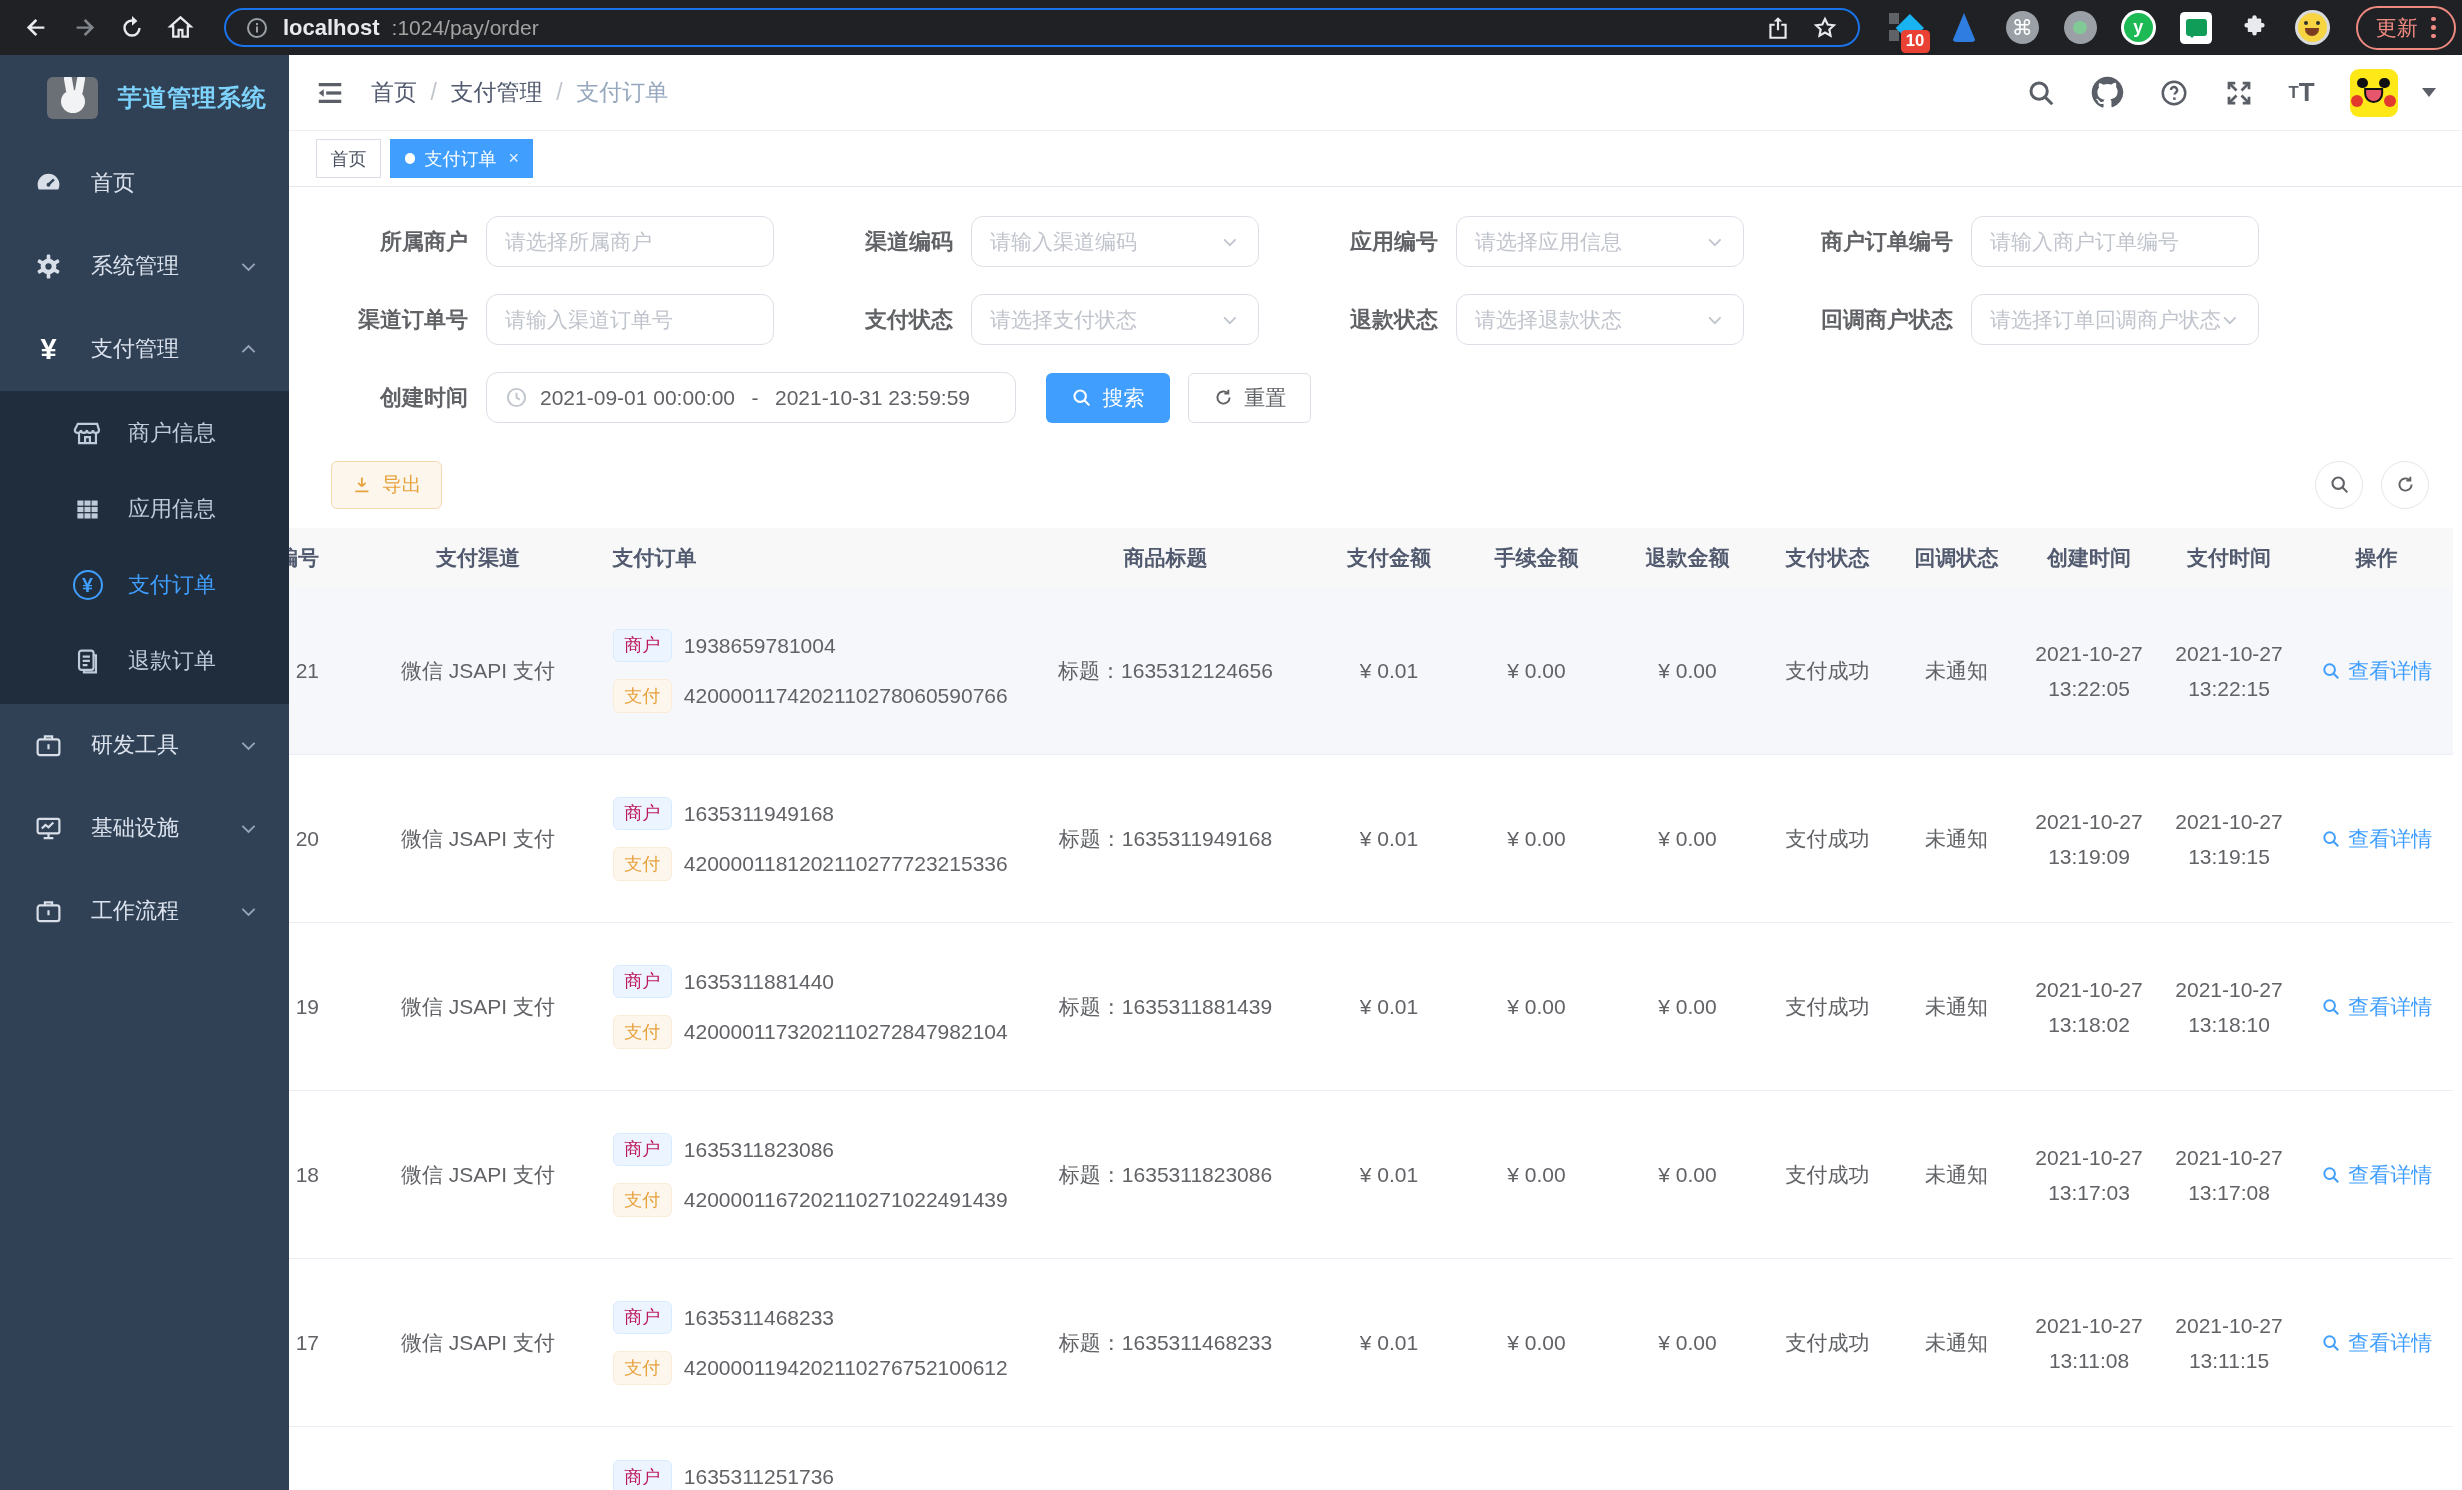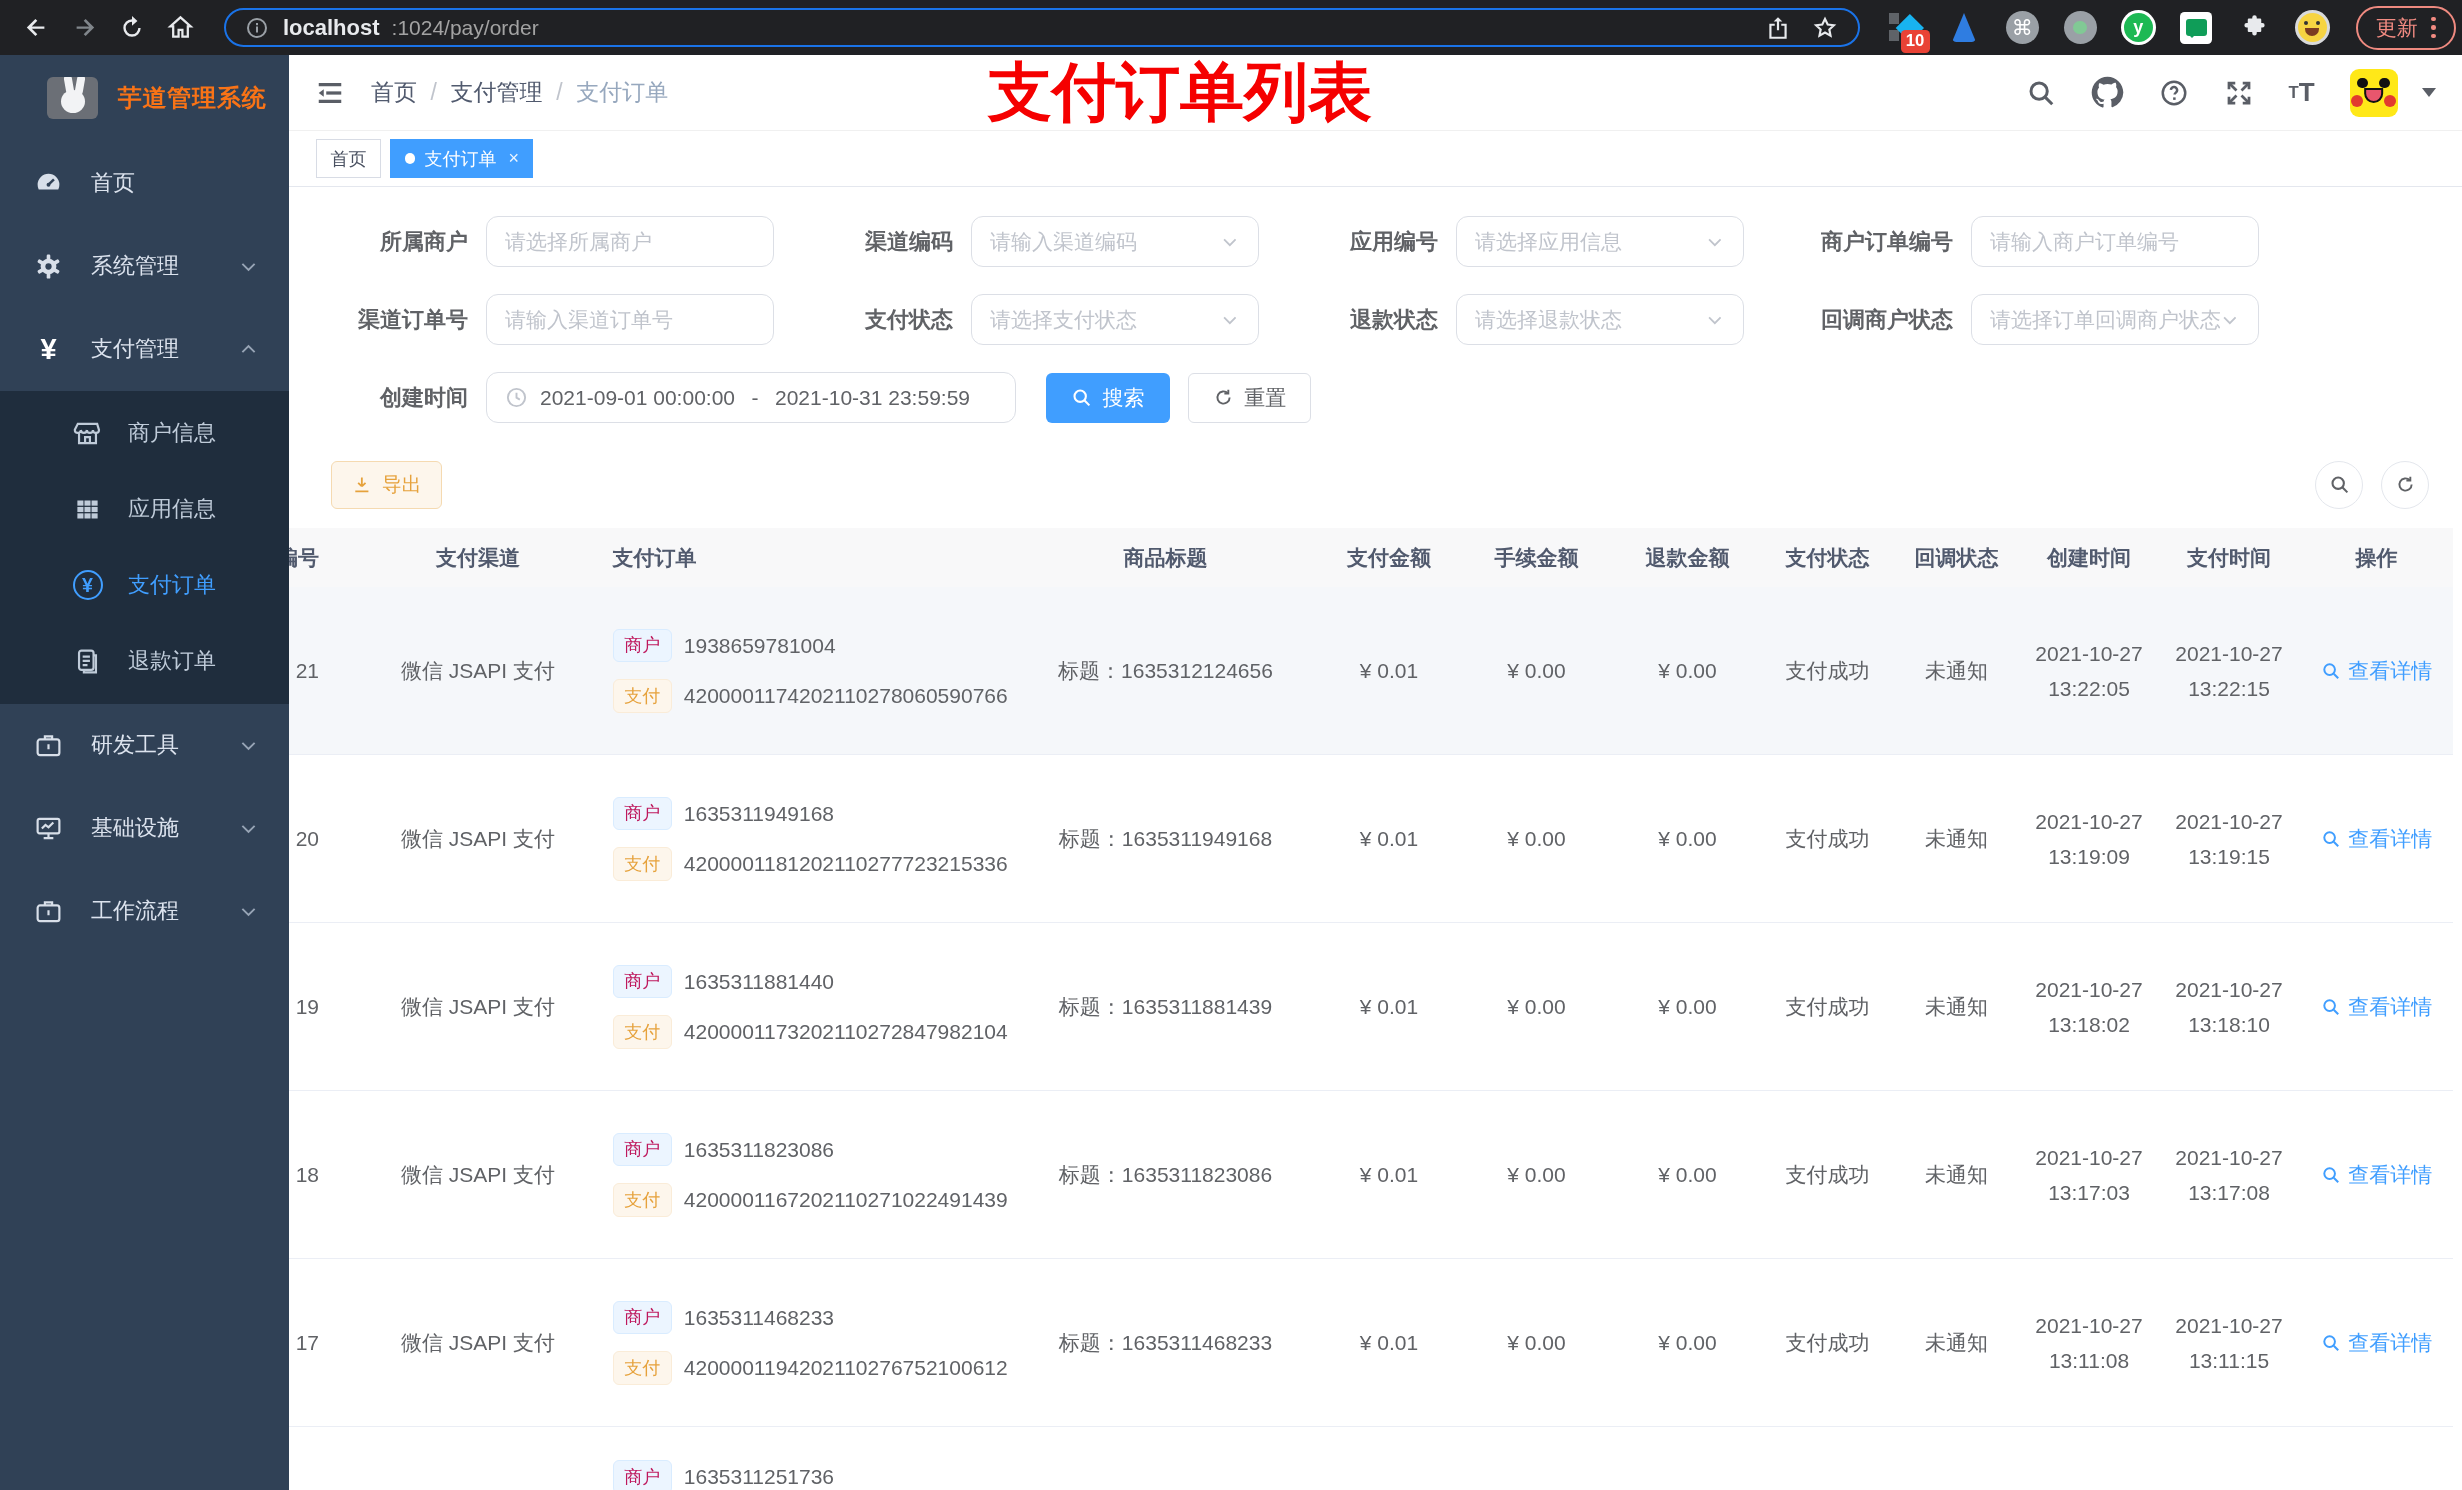--- a/index.html
+++ b/index.html
@@ -42,21 +42,21 @@
   .app { display:flex; height:1436px; }
 
   
   .sidebar { width:289px; background:#304156; flex:none; color:#bfcbd9; }
   .logo-row { height:85px; display:flex; align-items:center; padding-left:47px; gap:19.7px; }
   .logo-img { width:51px; height:42px; border-radius:6px; background:#6b6f76; position:relative; overflow:hidden; }
   .logo-img .rhead { position:absolute; left:13.6px; top:13.6px; width:24px; height:23px; border-radius:50%; background:#f2f3f5; }
   .logo-img .re1,.logo-img .re2 { position:absolute; top:-1.5px; width:7.6px; height:19.7px; border-radius:7.6px; background:#f2f3f5; }
   .logo-img .re1 { left:18px; transform:rotate(-10deg); }
   .logo-img .re2 { left:29px; transform:rotate(10deg); }
-  .logo-title { color:#f97316; font-size:24px; font-weight:700; letter-spacing:0.8px; }
+  .logo-title { color:#7dd3fc; font-size:24px; font-weight:700; letter-spacing:0.8px; }
   .menu { padding-top:1.5px; }
   .m-item { height:83px; display:flex; align-items:center; padding:0 30px 0 32px; font-size:22px; color:#dce3ee; cursor:pointer; }
   .m-item .mi { width:33px; margin-right:26px; color:#d8dfe9; display:flex; justify-content:center; }
   .m-item .chev { margin-left:auto; color:#97a4b5; }
   .submenu { background:#1f2d3d; padding:4.5px 0; }
   .s-item { height:76px; display:flex; align-items:center; padding-left:71px; font-size:22px; color:#bfcbd9; cursor:pointer; }
   .s-item .mi { width:33px; margin-right:24px; display:flex; justify-content:center; color:#bfcbd9; }
   .s-item.active { color:#409eff; }
   .s-item.active .mi { color:#409eff; }
   .yen-badge { width:30px; height:30px; border-radius:50%; border:2.3px solid currentColor; font-size:19.7px; font-weight:700; display:flex; align-items:center; justify-content:center; }
@@ -464,21 +464,20 @@
             <use href="#i-hamburger"></use>
           </svg>
         </span>
       <div class="breadcrumb">
         <span class="crumb">首页</span>
         <span class="crumb-sep">/</span>
         <span class="crumb">支付管理</span>
         <span class="crumb-sep">/</span>
         <span class="crumb last">支付订单</span>
       </div>
-      <div class="annotation">支付订单列表</div>
       <div class="nav-icons">
         <span class="nicon">
             <svg width="30" height="30" viewBox="0 0 40 40">
               <use href="#i-search"></use>
             </svg>
           </span>
         <span class="nicon">
             <svg width="33" height="33" viewBox="0 0 44 44">
               <use href="#i-github"></use>
             </svg>

